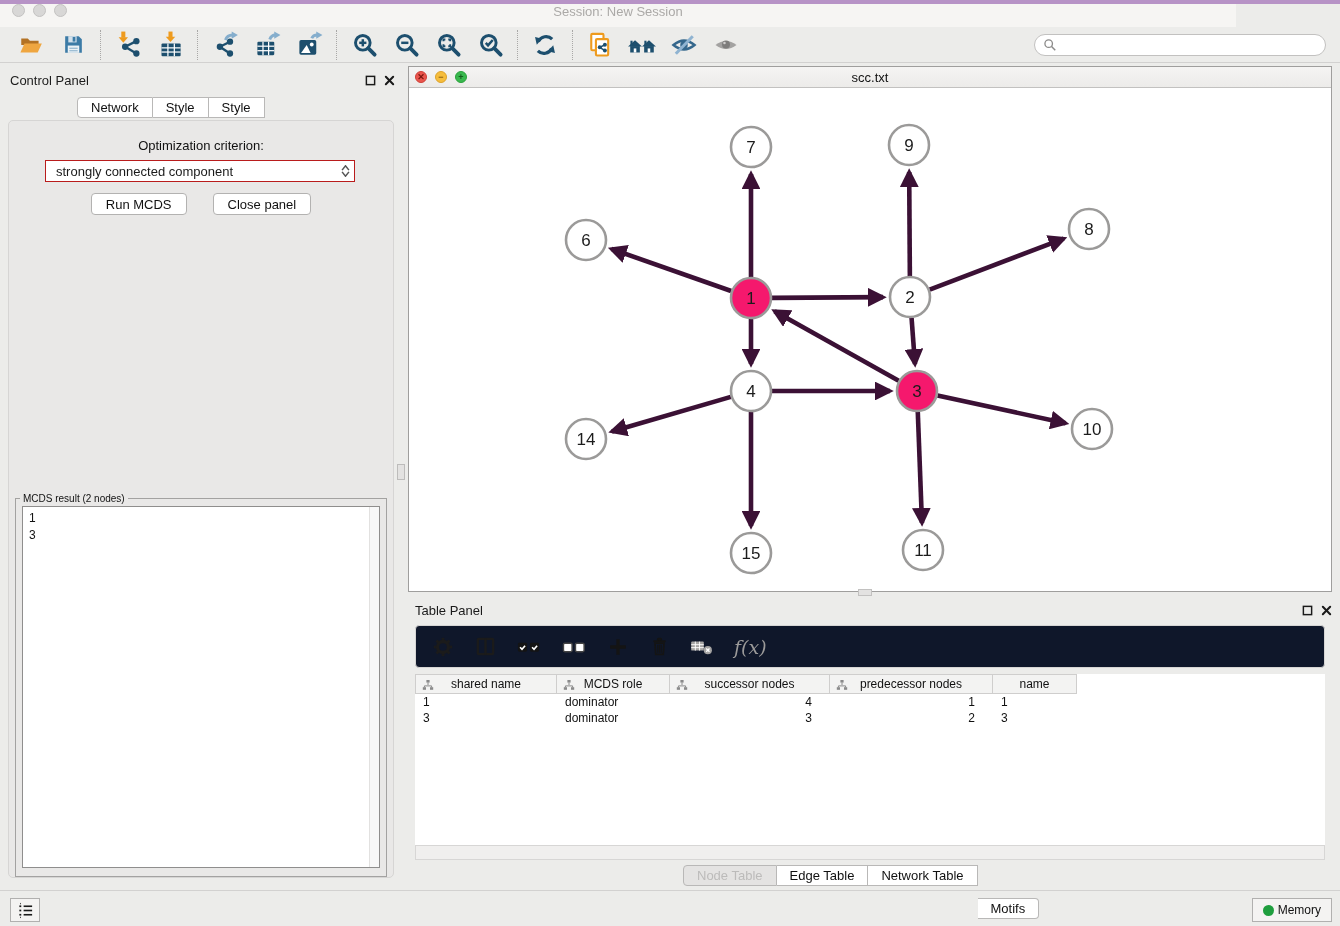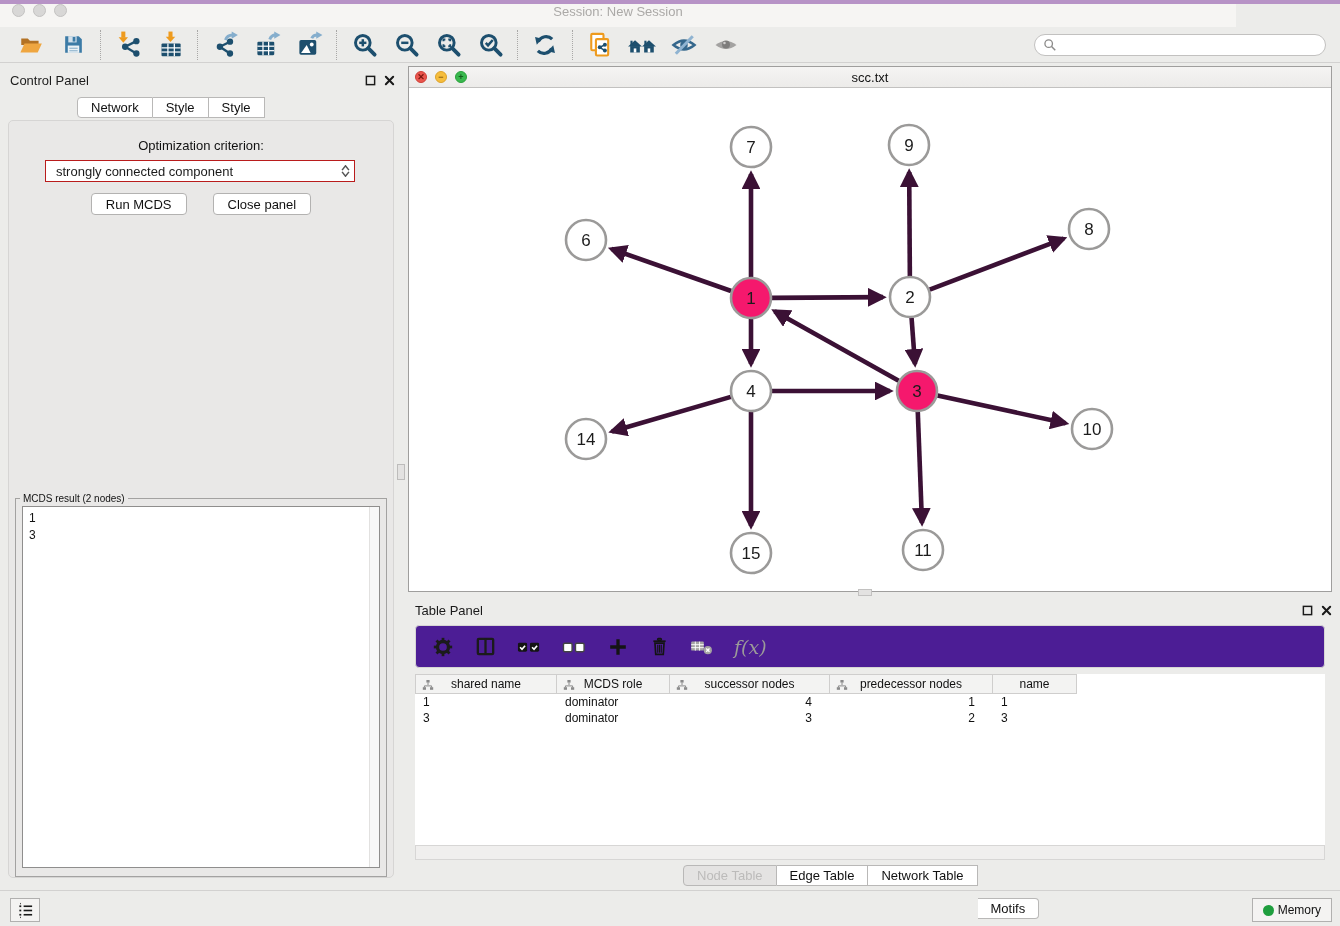--- a/index.html
+++ b/index.html
@@ -67,21 +67,21 @@
   .ntl.red { background:#ea564e; border:1px solid #ce4038; color:#7c150f; }
   .ntl.yellow { background:#f6bd3c; border:1px solid #dda32b; color:#8a6012; }
   .ntl.green { background:#39b84e; border:1px solid #2aa23c; color:#145c1e; }
   .net-title { position:absolute; left:0; right:0; text-align:center; font-size:13px; color:#111; }
   .net-canvas { position:absolute; left:0; top:21px; width:922px; height:503px; background:#fff; }
   .h-grip { position:absolute; left:858px; top:589px; width:14px; height:7px; background:#e3e2e1;
     border:1px solid #c2c1c0; }
   
   .tp-header { position:absolute; left:415px; top:600px; width:917px; height:20px; display:flex; align-items:center; }
   .tp-toolbar { position:absolute; left:415px; top:625px; width:910px; height:43px;
-    background:#4c1d95; border:1px solid #d6d5d4; border-radius:4px;
+    background:#0f172a; border:1px solid #d6d5d4; border-radius:4px;
     display:flex; align-items:center; gap:20px; padding:0 16px; }
   .fx { font-family:"DejaVu Serif", serif; font-style:italic; font-size:19px; color:#9b9a99; }
   .table-wrap { position:absolute; left:415px; top:674px; width:910px; height:171px; background:#fff; overflow:hidden; }
   .thead { display:flex; height:20px; }
   .th { background:#f3f3f2; border:1px solid #cfcecd; border-left:none; display:flex;
     align-items:center; justify-content:center; gap:6px; font-size:12px; color:#111; }
   .th:first-child { border-left:1px solid #cfcecd; }
   .th .th-icon { position:absolute; left:6px; top:4px; }
   .th { position:relative; }
   .tbody .tr { display:flex; height:16px; }

